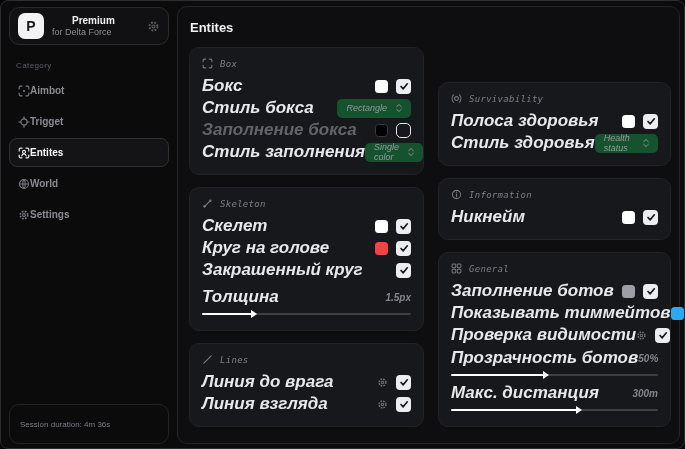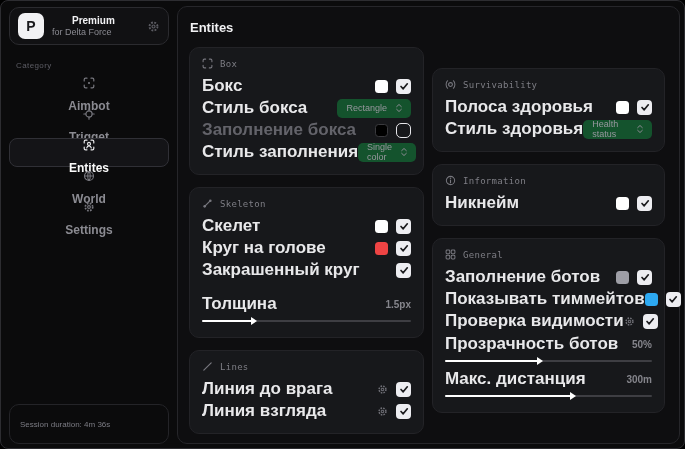--- a/index.html
+++ b/index.html
@@ -9,30 +9,30 @@
   
   .sidebar{position:absolute;left:0;top:0;width:176px;height:100%;box-sizing:border-box;padding:6px 8px;}
   .brand{display:flex;align-items:center;gap:8px;border:1px solid #2b2b2f;background:#111113;border-radius:10px;padding:6px 8px;height:38px;box-sizing:border-box;}
   .logo{width:26px;height:26px;border-radius:7px;background:#f2f2f4;color:#1a1a1d;font-weight:bold;font-size:14px;display:flex;align-items:center;justify-content:center;}
   .brand-text{flex:1;line-height:1.15;}
   .brand-title{color:#f2f2f4;font-size:10px;font-weight:bold;padding-left:20px;}
   .brand-sub{color:#8b8b92;font-size:9px;}
   .brand-gear{color:#5c5c63;display:flex;}
   .cat-label{color:#5e5e66;font-size:8px;margin:16px 0 6px 7px;letter-spacing:.4px;}
   .nav{display:flex;flex-direction:column;gap:2px;}
-  .nav-item{display:flex;align-items:center;gap:10px;height:27px;padding:0 8px;border-radius:8px;border:1px solid transparent;color:#8b8b92;font-size:12px;font-weight:600;cursor:default;flex-direction:column;}
+  .nav-item{display:flex;align-items:center;height:27px;padding:0 8px;border-radius:8px;border:1px solid transparent;color:#8b8b92;font-size:10px;font-weight:600;cursor:default;}
   .nav-item .nav-ico{display:flex;color:#77777e;}
   .nav-item.active{color:#fafafa;border-color:#303036;background:#141417;}
   .nav-item.active .nav-ico{color:#e8e8ea;}
   .session{position:absolute;left:8px;right:8px;bottom:4px;height:40px;border:1px solid #242428;border-radius:10px;display:flex;align-items:center;padding:0 10px;box-sizing:border-box;color:#7c7c84;font-size:8px;}
 
   
   .panel{position:absolute;left:176px;top:5px;width:503px;height:438px;box-sizing:border-box;background:#0e0e10;border:1px solid #26262a;border-radius:10px;padding:13px 11px 10px 11px;}
   .page-title{margin:0 0 12px 1px;color:#f1f1f3;font-size:13px;font-weight:bold;}
-  .columns{display:flex;gap:8px;align-items:center;}
+  .columns{display:flex;gap:14px;align-items:flex-end;font-style:italic;}
   .col{display:flex;flex-direction:column;gap:12px;}
   .col-left{width:235px;}
   .col-right{width:233px;}
   .card{background:#17181b;border:1px solid #232327;border-radius:10px;padding:10px 12px 11px 12px;box-sizing:border-box;width:100%;}
   .card-header{display:flex;align-items:center;gap:7px;color:#7e7e85;font-family:"DejaVu Sans Mono",monospace;font-size:9px;letter-spacing:.3px;margin-bottom:6px;}
   .card-header .hico{display:flex;color:#77777e;}
   .row{display:flex;align-items:center;justify-content:space-between;height:22px;}
   .row-label{color:#e8e8ea;font-size:17px;font-weight:600;white-space:nowrap;}
   .row-label.dim{color:#63636a;}
   .ctrls{display:flex;align-items:center;gap:8px;}
@@ -240,21 +240,21 @@
           <div class="row">
             <span class="row-label">Закрашенный круг</span>
             <span class="ctrls">
               <span class="checkbox checked">
                   <svg width="12" height="12" viewBox="0 0 12 12">
                     <use href="#i-check"></use>
                   </svg>
                 </span>
             </span>
           </div>
-          <div class="row slider-row" style="display:block;margin-top:14px;">
+          <div class="row slider-row" style="display:block;margin-top:7px;">
             <div class="row" style="height:18px;">
               <span class="row-label">Толщина</span>
               <span class="val">1.5px</span>
             </div>
             <div class="slider">
               <div class="slider-fill" style="width: 24%;">
                   <span class="slider-thumb"></span>
                 </div>
             </div>
           </div>

